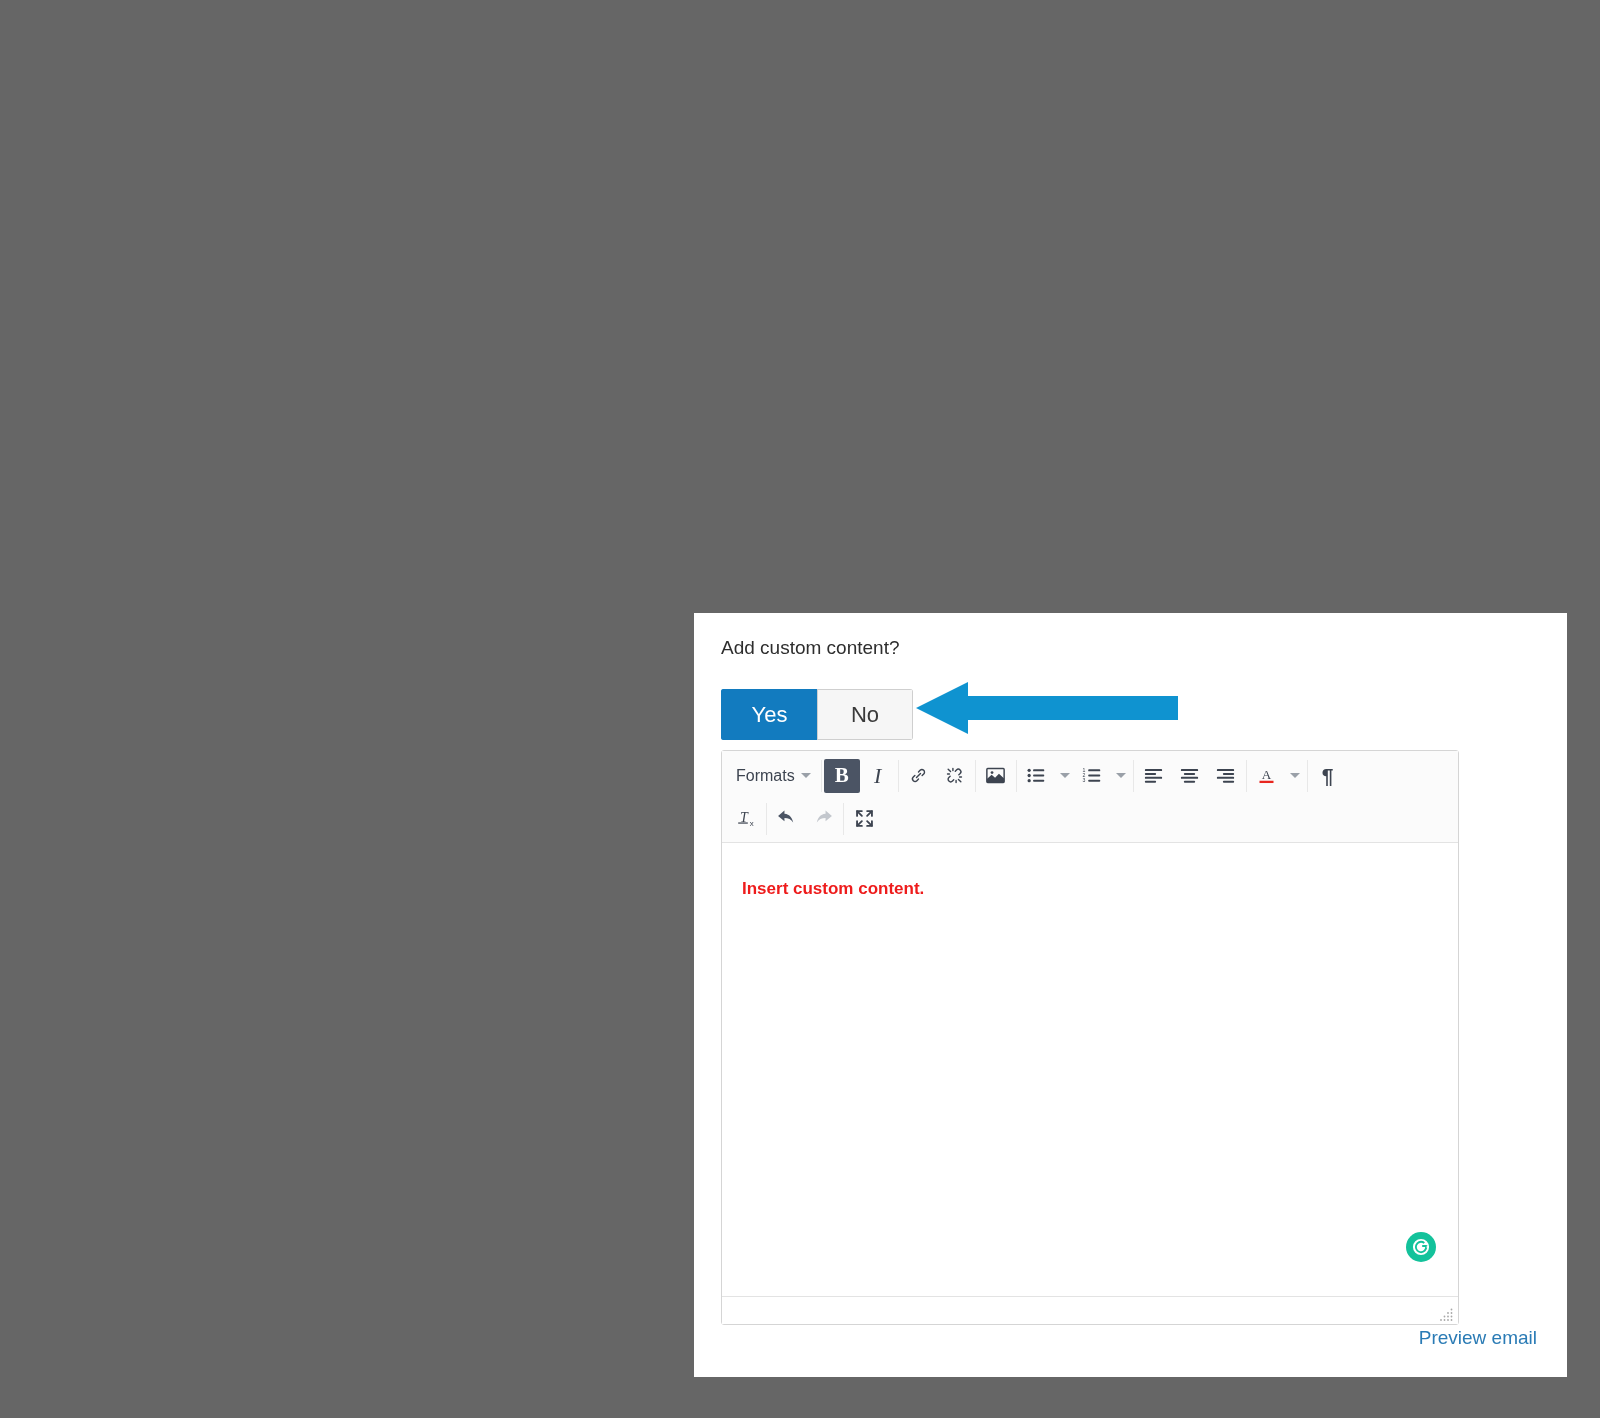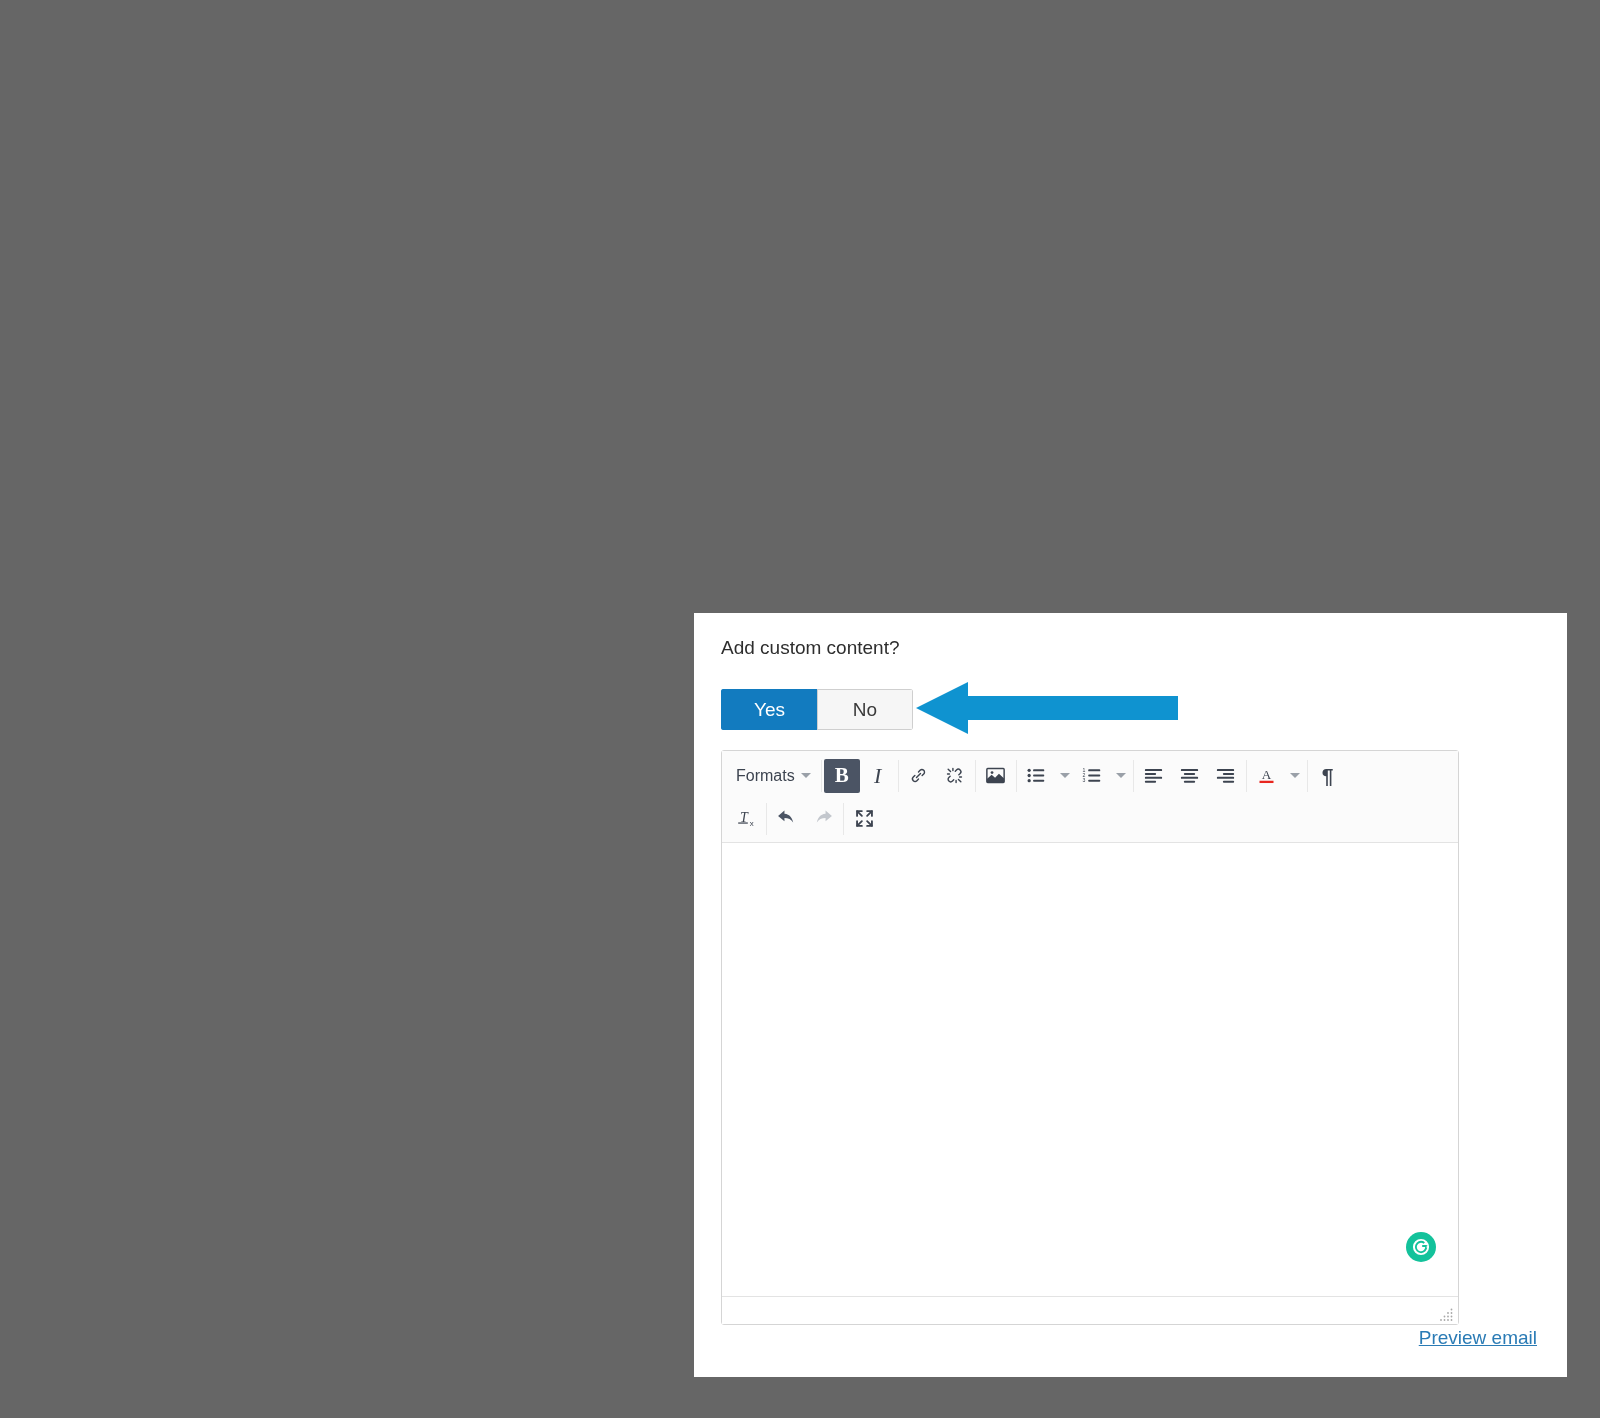--- a/index.html
+++ b/index.html
@@ -201,26 +201,26 @@
   .toggle-group {
     position: absolute;
     left: 27px;
     top: 76px;
     display: flex;
     border-radius: 3px;
     overflow: hidden;
   }
   .toggle-btn {
     width: 96px;
-    height: 41px;
+    height: 51px;
     display: flex;
     align-items: center;
     justify-content: center;
     font-family: "Liberation Sans", sans-serif;
-    font-size: 19px;
+    font-size: 22px;
     cursor: pointer;
     border: 1px solid #cfcfcf;
     background: #f6f6f6;
     color: #3a3a3a;
   }
   .toggle-btn.active {
     background: #127bbf;
     border-color: #127bbf;
     color: #ffffff;
   }
@@ -342,21 +342,20 @@
     width: 14px; height: 14px;
   }
 
   .preview-link {
     position: absolute;
     right: 30px;
     bottom: 28px;
     font-size: 19px;
     color: #2a7bb5;
     cursor: pointer;
-    text-decoration: underline;
   }
 </style>
 </head>
 <body>
 
 <div id="page-root">
 
   <div class="app-header">
 
     <div class="brand-logo">
@@ -564,20 +563,21 @@
               <svg width="21" height="21" viewBox="0 0 24 24" fill="none" stroke="#3d4450" stroke-width="2.1" stroke-linecap="round">
                 <path d="M3.5 9V3.5H9M15 3.5h5.5V9M20.5 15v5.5H15M9 20.5H3.5V15"></path>
                 <path d="M3.8 3.8l5.2 5.2M20.2 3.8L15 9M20.2 20.2L15 15M3.8 20.2L9 15"></path>
               </svg>
             </div>
           </div>
         </div>
       </div>
 
       <div class="editor-body">
+        <div class="editor-content-line">Insert custom content.</div>
 
         <div class="grammarly-badge">
           <svg width="22" height="22" viewBox="0 0 24 24">
             <path d="M12 3.2a8.8 8.8 0 100 17.6 8.8 8.8 0 000-17.6zm0 2.1a6.7 6.7 0 014.3 1.58l-1.5 1.5A4.6 4.6 0 1016.6 12h-3.3v-2.1h5.5V12A6.7 6.7 0 1112 5.3z" fill="#ffffff"></path>
             <path d="M18.2 10.4l1.9 1.5-1.9 1.5z" fill="#ffffff"></path>
           </svg>
         </div>
       </div>
 
       <div class="editor-statusbar">

